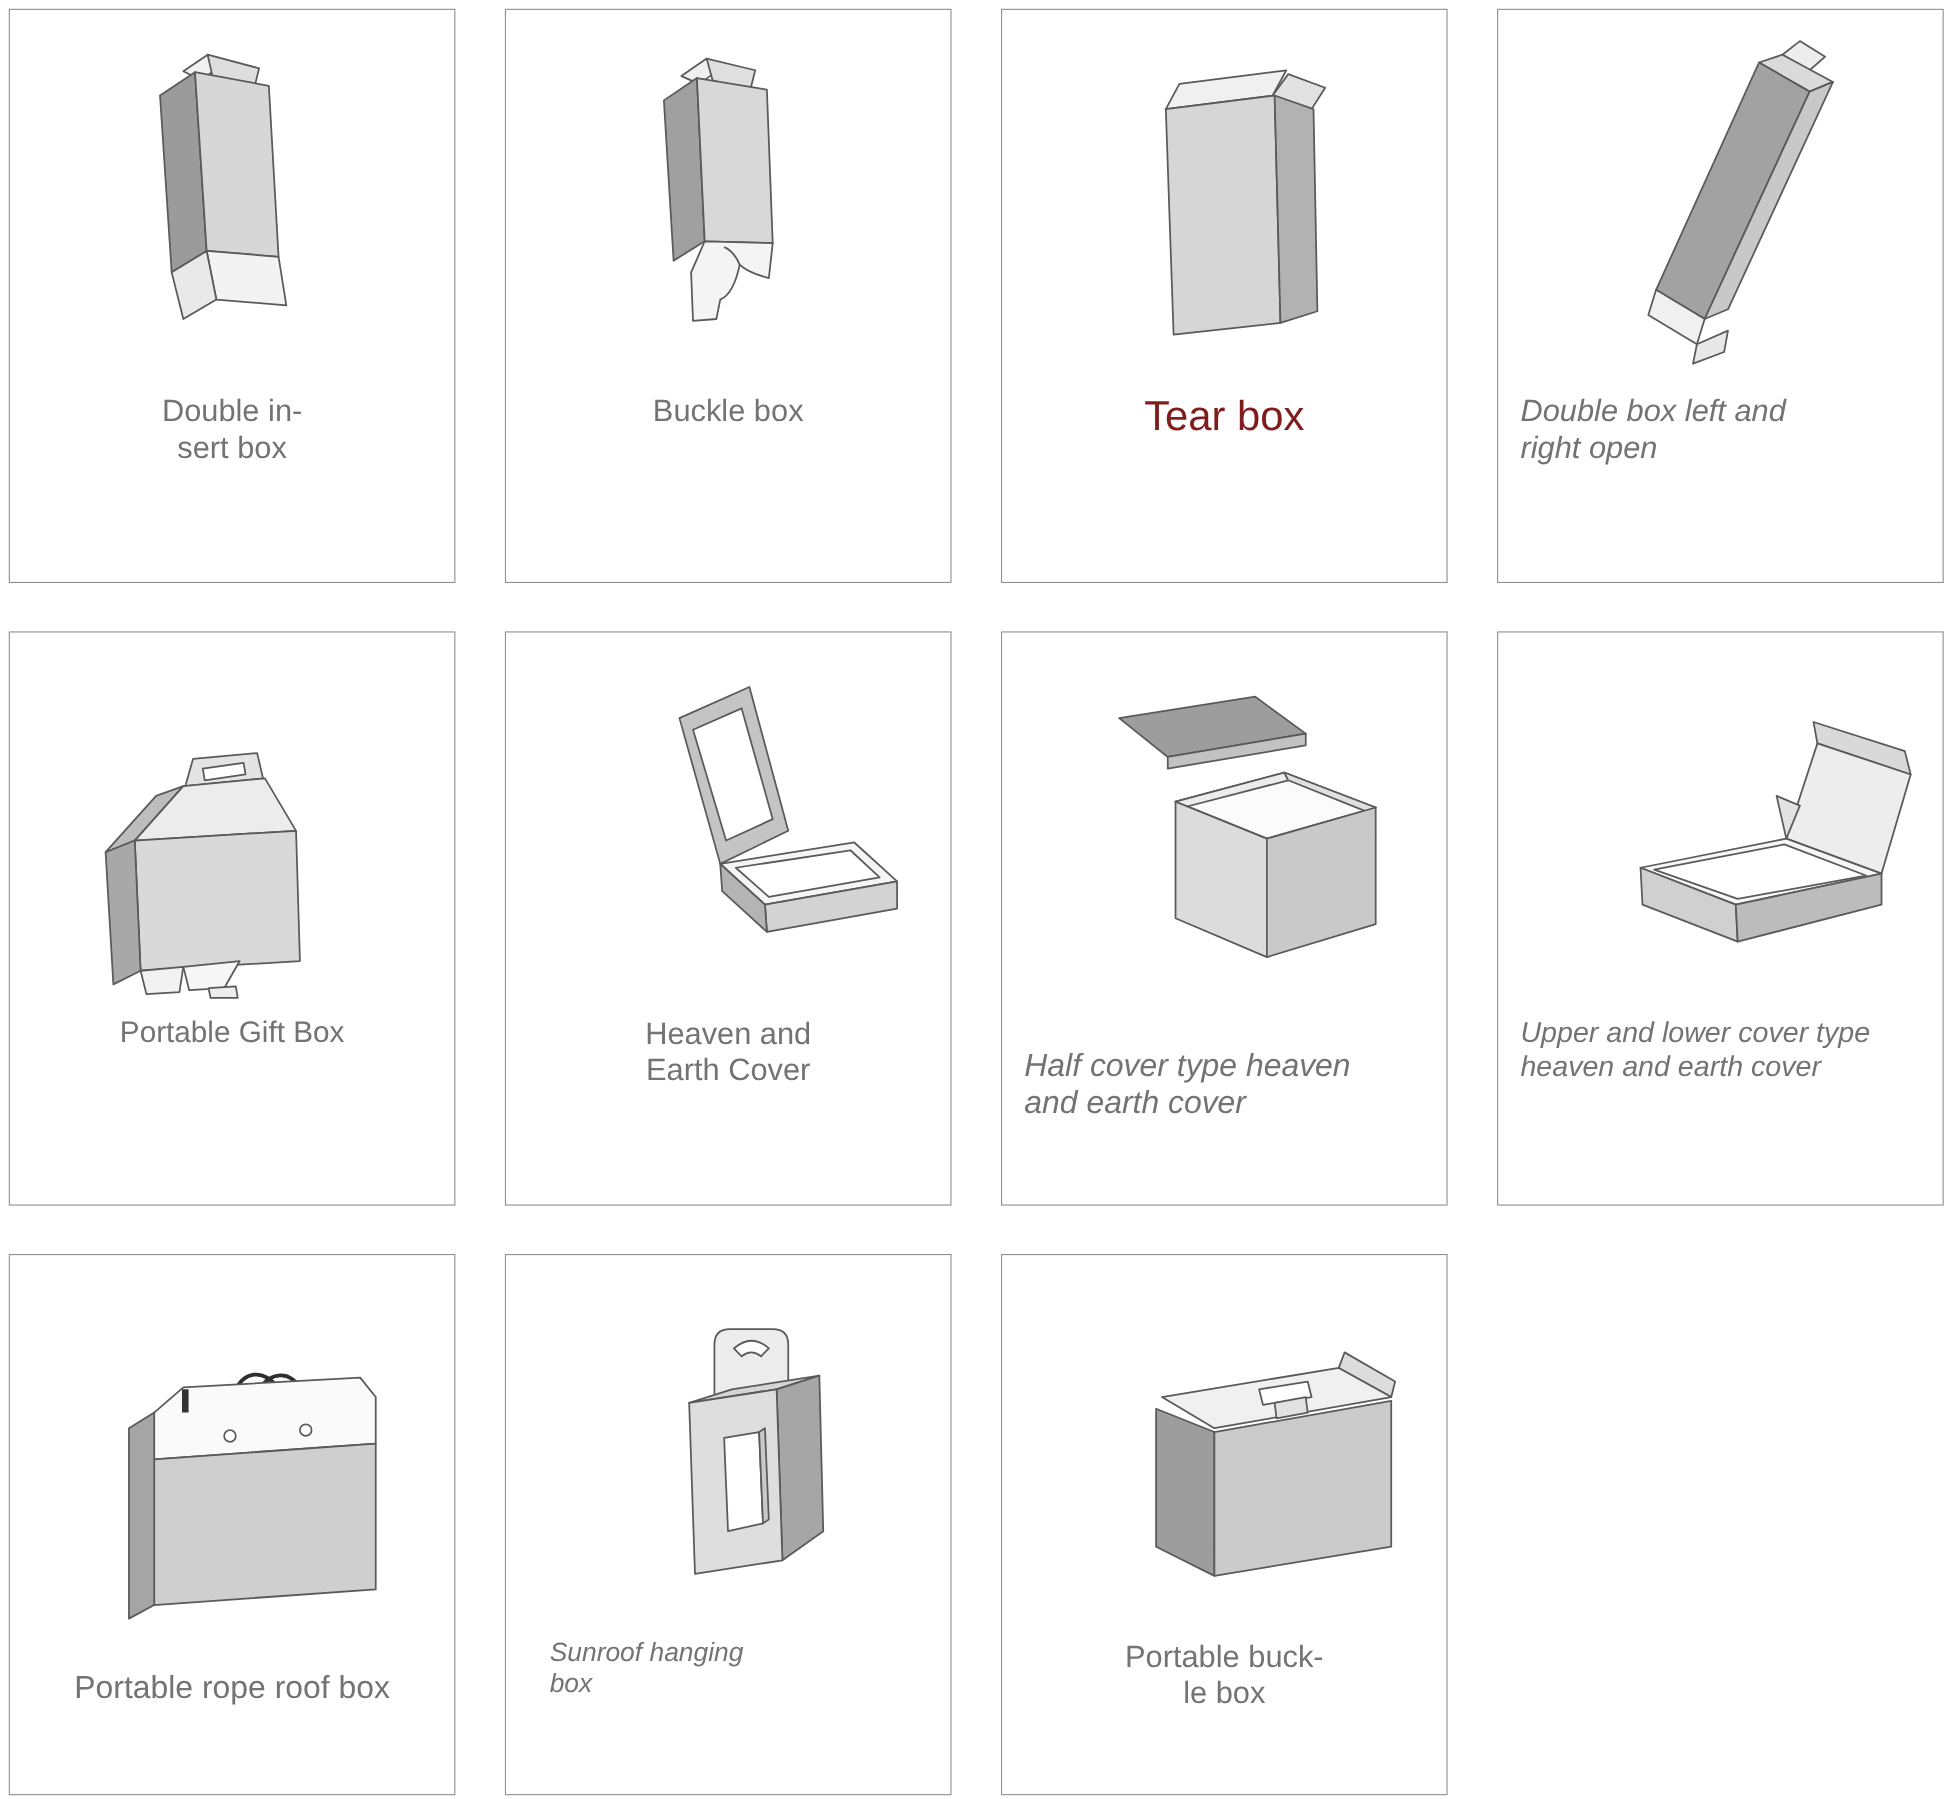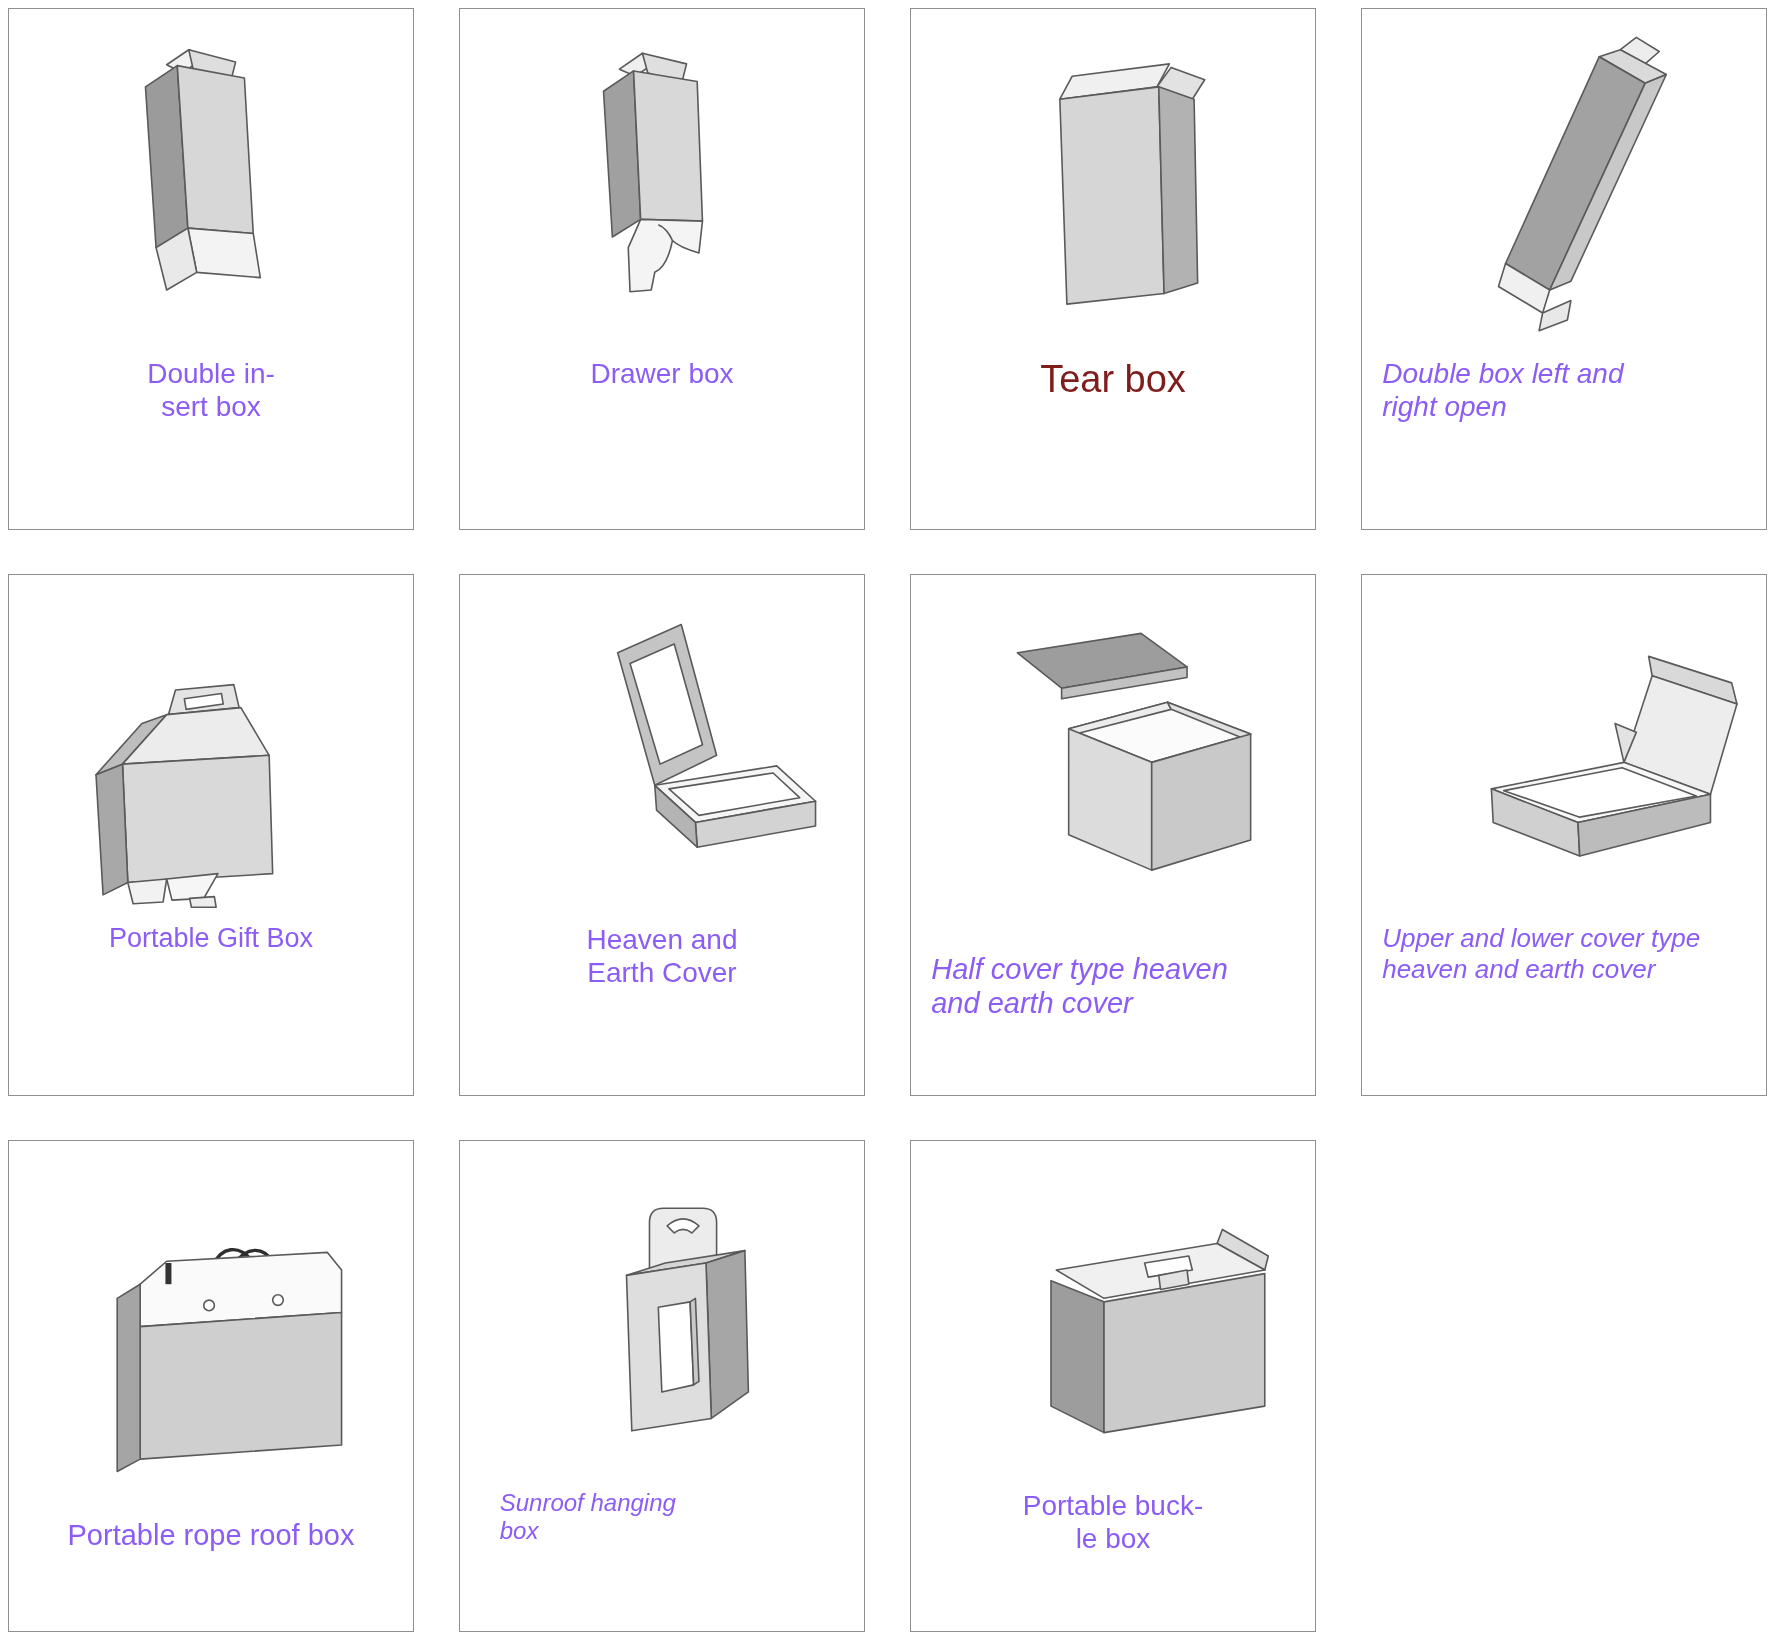--- a/index.html
+++ b/index.html
@@ -22,21 +22,21 @@
   }
   .art{
     width:92%;
     height:318px;
     margin-top:16px;
     flex:0 0 auto;
   }
   .art svg{width:100%;height:100%;}
   .label{
     margin-top:14px;
-    color:#8b5cf6;
+    color:#737373;
     font-size:28px;
     line-height:1.18;
     text-align:center;
     white-space:pre-line;
     width:90%;
   }
   .label-left{text-align:left;font-style:italic;}
   .label-xl{font-size:38px;color:#7f1d1d;}
   .label-sm{font-size:27px;}
   .label-md{font-size:24px;margin-left:39px;}
@@ -70,21 +70,21 @@
     <div class="art">
       <svg viewBox="0 0 400 360" preserveAspectRatio="xMidYMid meet">
         <polygon class="s" points="152,50 178,32 196,40 170,58" fill="#efefef"></polygon>
         <polygon class="s" points="178,32 228,44 222,68 184,54" fill="#dfdfdf"></polygon>
         <polygon class="s" points="134,75 168,52 176,220 144,240" fill="#a0a0a0"></polygon>
         <polygon class="s" points="168,52 240,64 246,222 176,220" fill="#d8d8d8"></polygon>
         <path class="s" d="M176,220 L246,222 L242,258 Q220,252 212,244 Q206,274 192,280 L188,300 L164,302 L162,252 Q170,234 176,220 Z" fill="#f4f4f4"></path>
         <path class="s" d="M212,244 Q206,230 196,226" fill="none"></path>
       </svg>
     </div>
-    <div class="label">Drawer box</div>
+    <div class="label">Buckle box</div>
   </div>
 
   <div class="cell">
     <div class="art">
       <svg viewBox="0 0 400 360" preserveAspectRatio="xMidYMid meet">
         <polygon class="s" points="140,84 250,70 264,44 154,58" fill="#f0f0f0"></polygon>
         <polygon class="s" points="250,70 290,84 304,62 266,48" fill="#e2e2e2"></polygon>
         <polygon class="s" points="140,84 252,70 258,304 148,316" fill="#d6d6d6"></polygon>
         <polygon class="s" points="252,70 292,84 296,292 258,304" fill="#b2b2b2"></polygon>
       </svg>

